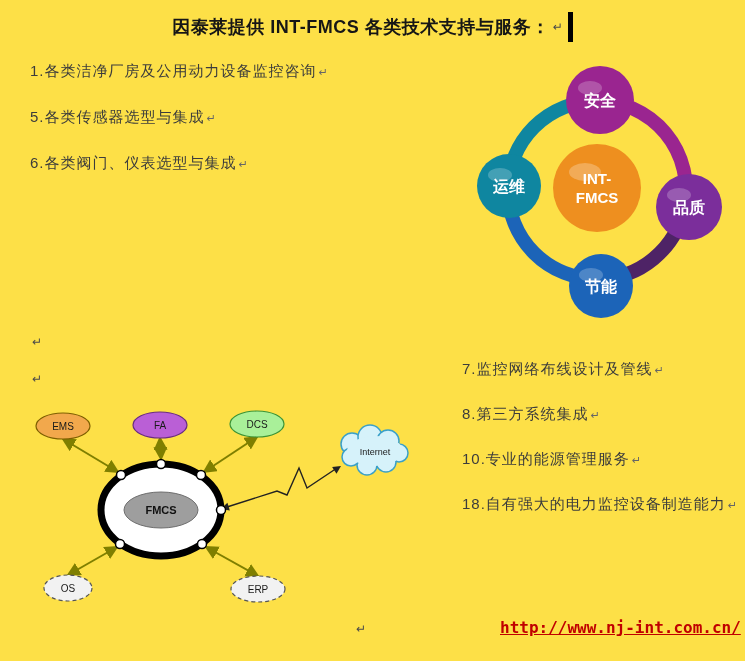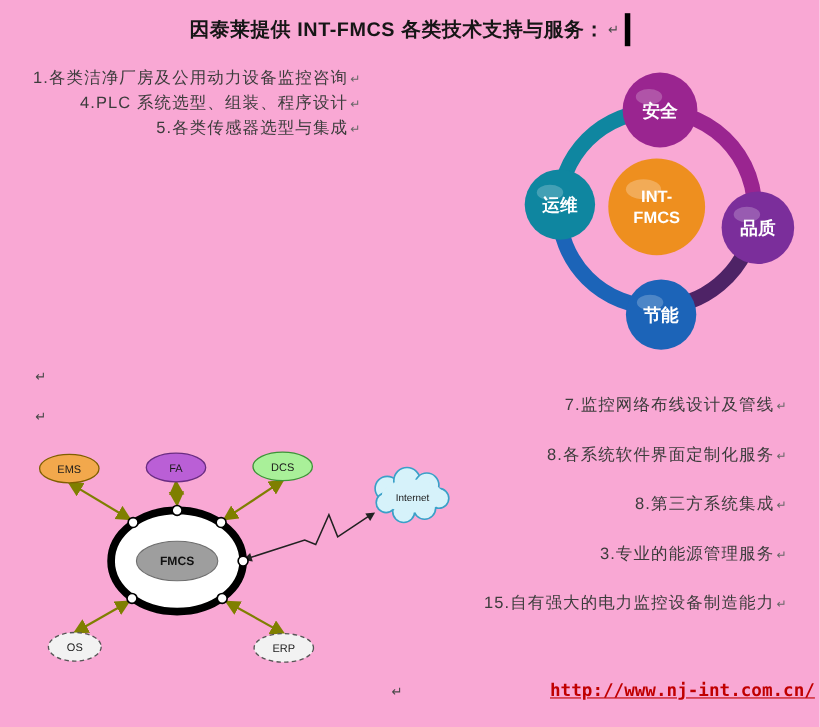--- a/index.html
+++ b/index.html
@@ -1,26 +1,26 @@
 <!DOCTYPE html>
 <html><head>
 <meta charset="utf-8">
 <style>
   html,body { margin:0; padding:0; background:#ffffff; }
   body { width:745px; height:661px; font-family:"Liberation Sans", sans-serif; position:relative; overflow:hidden; }
-  .page { position:absolute; inset:0; background:#f9a8d4;text-align:right; }
+  .page { position:absolute; inset:0; background:#fde047; }
 
   .title-row { position:absolute; top:12px; left:0; width:100%; display:flex; justify-content:center; align-items:center; }
   .title { font-size:18px; font-weight:bold; color:#161616; letter-spacing:0.5px; white-space:nowrap; }
   .return-mark { color:#4a4a4a; font-size:12px; margin-left:3px; }
   .cursor-bar { width:5px; height:30px; background:#000; margin-left:5px; }
 
   .list { position:absolute; display:flex; flex-direction:column; }
-  .list-left  { left:30px;  top:60px;  }
-  .list-right { left:440px; top:358px; gap:22px; }
+  .list-left  { left:30px;  top:60px;  gap:23px; }
+  .list-right { left:462px; top:358px; gap:22px; }
   .list-item { font-size:15px; line-height:22px; color:#3c3c3c; letter-spacing:1px; white-space:nowrap; }
   .item-mark { font-size:11px; color:#666; margin-left:2px; letter-spacing:0; }
 
   .standalone-mark { position:absolute; font-size:12px; color:#4a4a4a; }
   .mark-1 { left:32px; top:335px; }
   .mark-2 { left:32px; top:372px; }
   .mark-bottom { left:356px; top:622px; }
 
   .cycle-diagram { position:absolute; left:468px; top:56px; }
   .network-diagram { position:absolute; left:15px; top:398px; }
@@ -36,33 +36,32 @@
 <div class="page">
 
   <div class="title-row">
     <span class="title">因泰莱提供 INT-FMCS 各类技术支持与服务：</span>
     <span class="return-mark">↵</span>
     <span class="cursor-bar"></span>
   </div>
 
   <div class="list list-left">
     <div class="list-item"><span>1.各类洁净厂房及公用动力设备监控咨询</span><span class="item-mark">↵</span></div>
-    <div class="list-item"><span>4.PLC 系统选型、组装、程序设计</span><span class="item-mark">↵</span></div>
     <div class="list-item"><span>5.各类传感器选型与集成</span><span class="item-mark">↵</span></div>
+    <div class="list-item"><span>6.各类阀门、仪表选型与集成</span><span class="item-mark">↵</span></div>
   </div>
 
   <div class="standalone-mark mark-1">↵</div>
   <div class="standalone-mark mark-2">↵</div>
 
   <div class="list list-right">
     <div class="list-item"><span>7.监控网络布线设计及管线</span><span class="item-mark">↵</span></div>
-    <div class="list-item"><span>8.各系统软件界面定制化服务</span><span class="item-mark">↵</span></div>
     <div class="list-item"><span>8.第三方系统集成</span><span class="item-mark">↵</span></div>
-    <div class="list-item"><span>3.专业的能源管理服务</span><span class="item-mark">↵</span></div>
-    <div class="list-item"><span>15.自有强大的电力监控设备制造能力</span><span class="item-mark">↵</span></div>
+    <div class="list-item"><span>10.专业的能源管理服务</span><span class="item-mark">↵</span></div>
+    <div class="list-item"><span>18.自有强大的电力监控设备制造能力</span><span class="item-mark">↵</span></div>
   </div>
 
   <svg class="cycle-diagram" width="265" height="285" viewBox="0 0 265 285">
 
     <path d="M 40 134 A 89 89 0 0 1 129 45" fill="none" stroke-width="14" stroke="#0F86A0"></path>
     <path d="M 129 45 A 89 89 0 0 1 216.5 150.4" fill="none" stroke-width="14" stroke="#9A2590"></path>
     <path d="M 216.5 150.4 A 89 89 0 0 1 129 223" fill="none" stroke-width="14" stroke="#4E2366"></path>
     <path d="M 129 223 A 89 89 0 0 1 40 134" fill="none" stroke-width="14" stroke="#1C64B8"></path>
 
     <circle cx="129" cy="132" r="44" fill="#EE8F1F"></circle>

